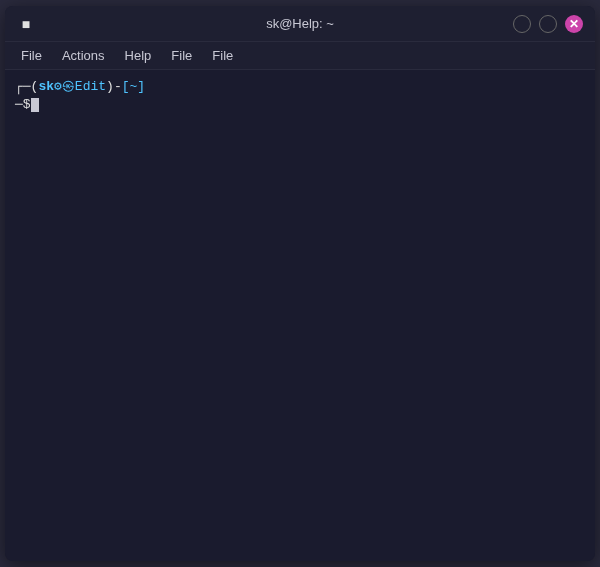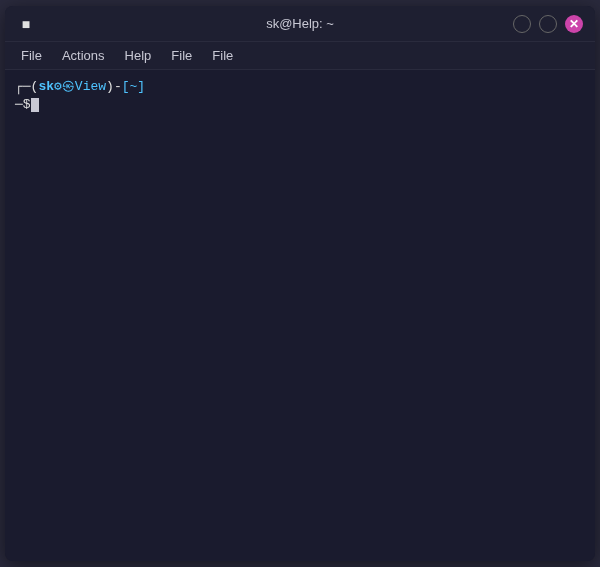--- a/index.html
+++ b/index.html
@@ -223,21 +223,21 @@
     <span class="menu-item">Help</span>
     <span class="menu-item">File</span>
     <span class="menu-item">File</span>
   </div>
 
   <div class="terminal-body">
     <div class="prompt-line">
       <span class="prompt-bracket-open">┌─(</span>
         <span class="prompt-user">sk⚙</span>
         <span class="prompt-at">㉿</span>
-        <span class="prompt-host">View</span>
+        <span class="prompt-host">Edit</span>
         <span class="prompt-bracket-close">)</span>
         <span class="prompt-dash">-</span>
         <span class="prompt-dir">[~]</span>
     </div>
     <div class="prompt-sign-line">
       <span class="prompt-prefix">─$</span>
         <span class="cursor"></span>
     </div>
   </div>
 </div>

